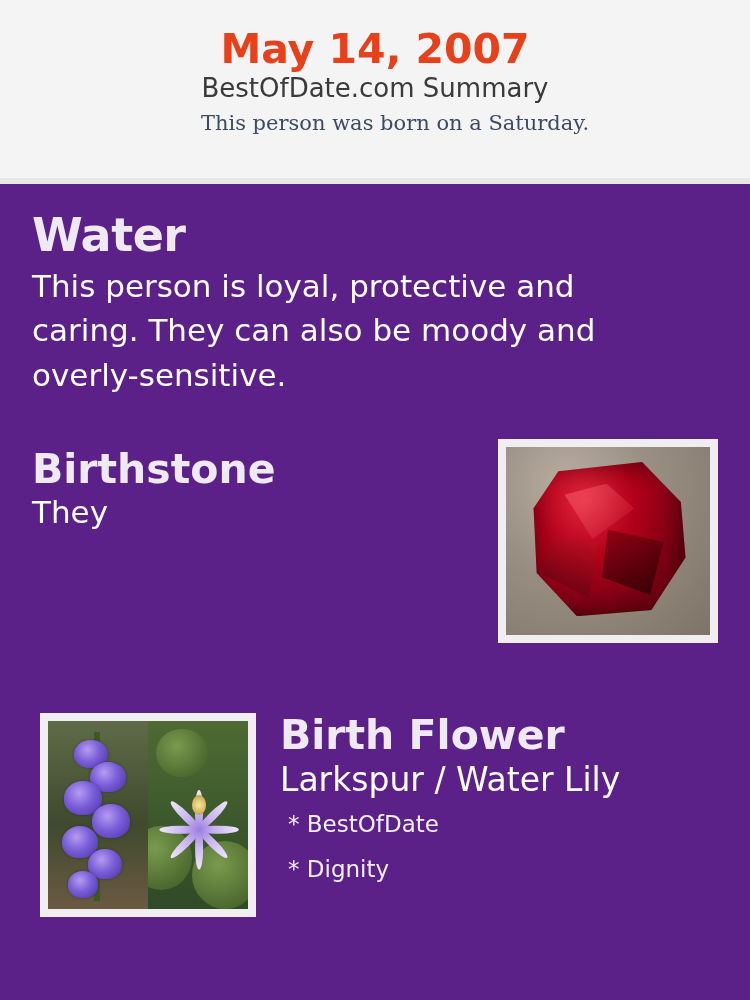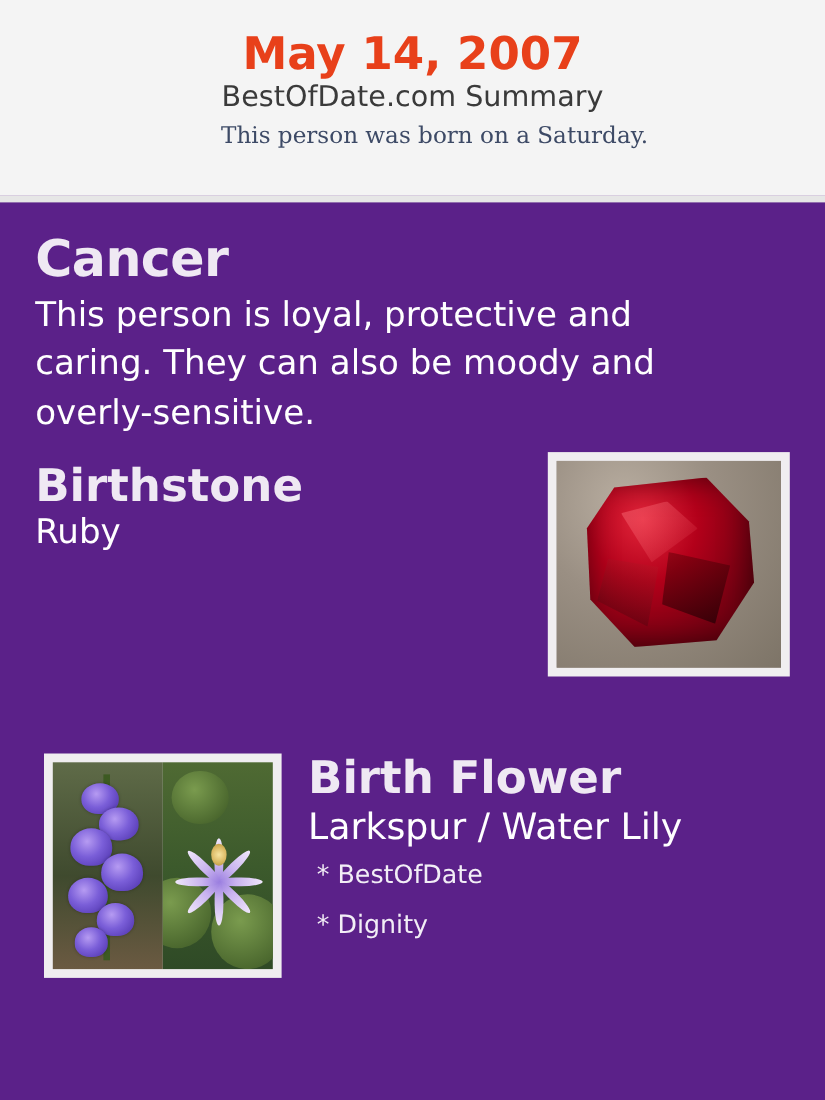--- a/index.html
+++ b/index.html
@@ -69,21 +69,21 @@
   }
   .sign-desc {
     font-size: 31px;
     line-height: 1.43;
     color: #ffffff;
     max-width: 620px;
   }
 
   
   .stone-section {
-    margin-top: 22px;
+    margin-top: 50px;
     position: relative;
     min-height: 230px;
   }
   .stone-text {
     width: 430px;
   }
   .section-title {
     font-size: 41px;
     font-weight: bold;
     color: #efe9f3;
@@ -281,28 +281,28 @@
   <div class="header">
     <div class="header-date">May 14, 2007</div>
     <div class="header-sub">BestOfDate.com Summary</div>
     <div class="header-note">This person was born on a Saturday.</div>
   </div>
   <div class="header-rule"></div>
 
   <div class="body">
 
     <div>
-      <div class="sign-name">Cancer</div>
+      <div class="sign-name">Water</div>
       <div class="sign-desc">This person is loyal, protective and caring. They can also be moody and overly-sensitive.</div>
     </div>
 
     <div class="stone-section">
       <div class="stone-text">
         <div class="section-title">Birthstone</div>
-        <div class="section-value">Ruby</div>
+        <div class="section-value">They</div>
       </div>
 
       <div class="photo-frame stone-frame">
         <div class="stone-img">
           <div class="stone-bg"></div>
           <div class="ruby">
             <div class="ruby-facet-a"></div>
             <div class="ruby-facet-b"></div>
             <div class="ruby-facet-c"></div>
           </div>

